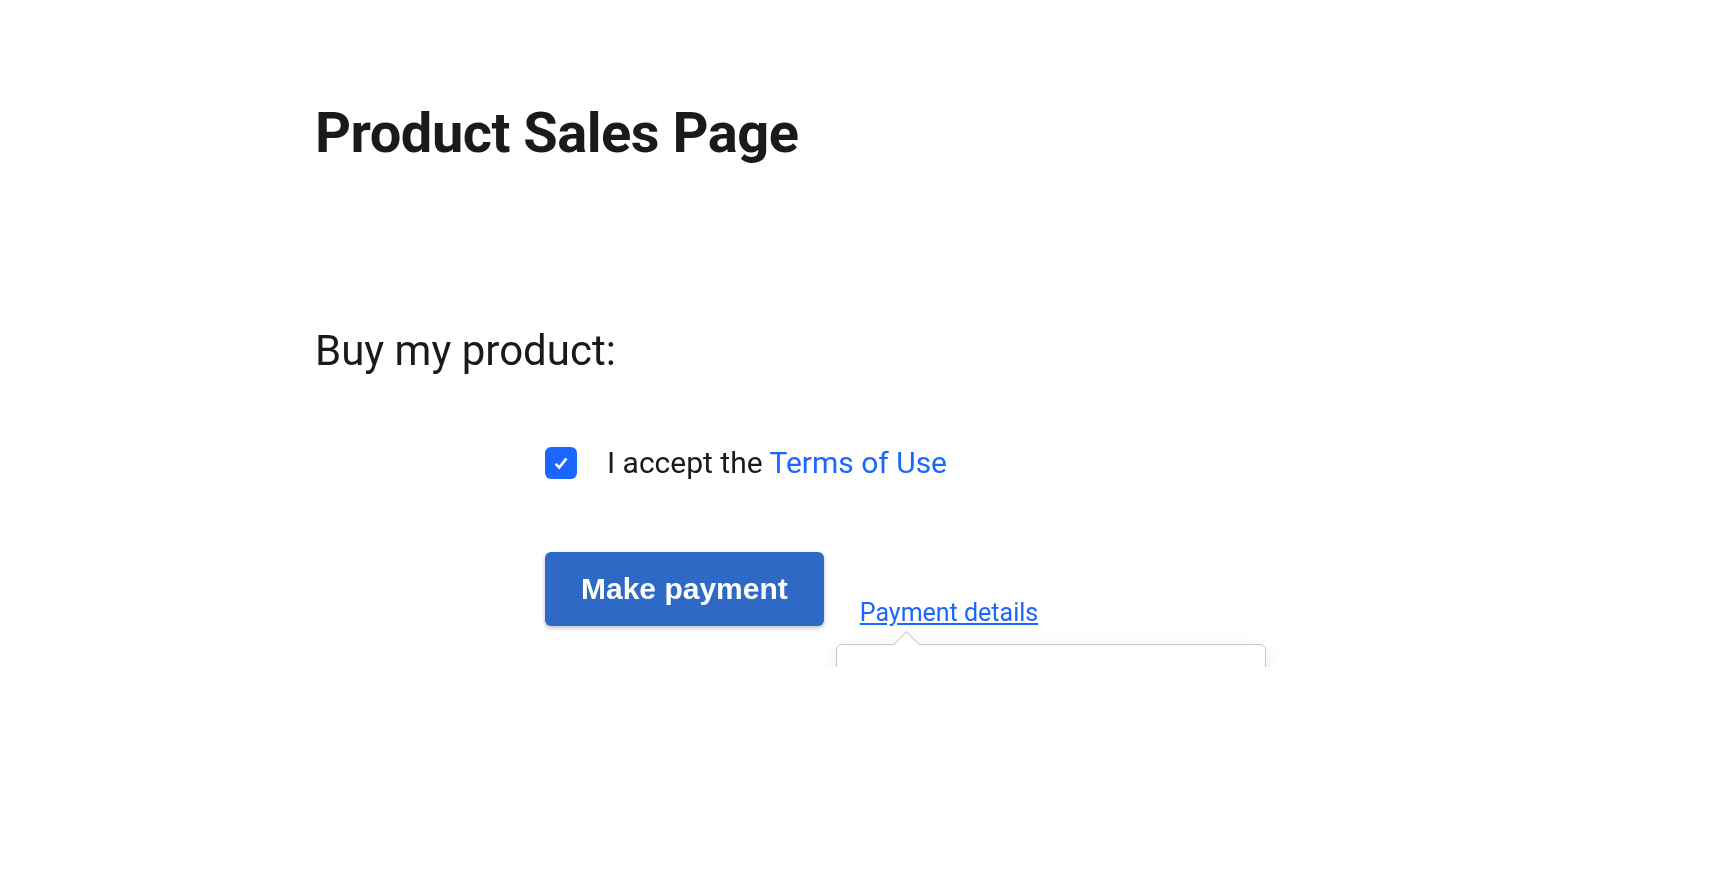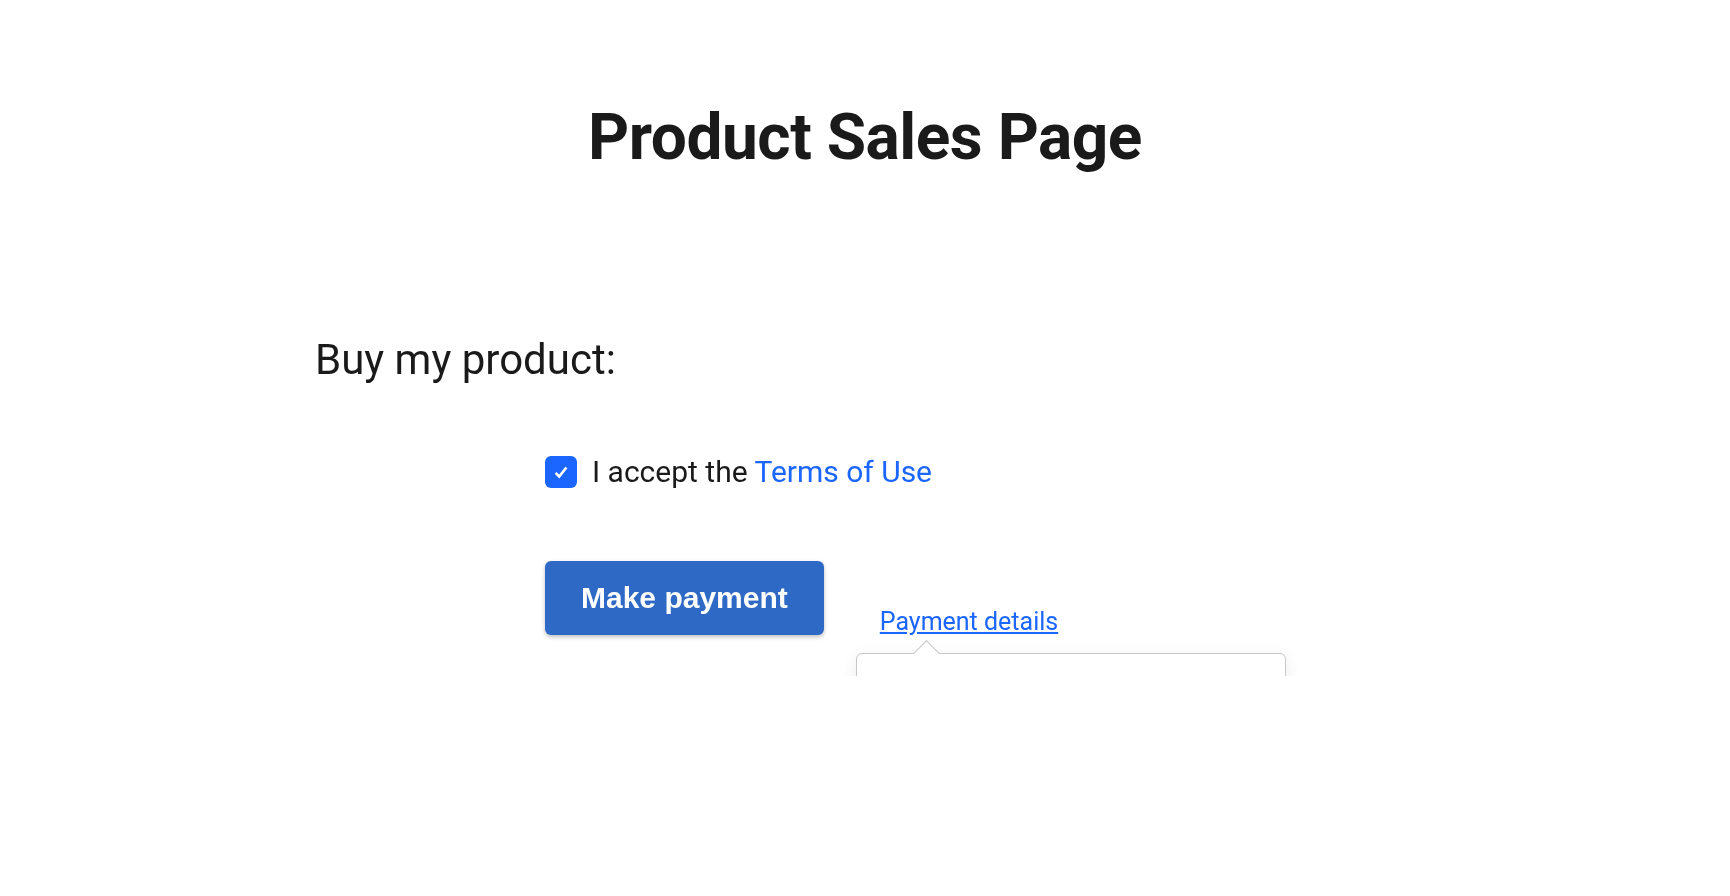--- a/index.html
+++ b/index.html
@@ -12,40 +12,39 @@
       background: #ffffff;
       color: #111;
       padding: 40px 0;
     }
     .container {
       max-width: 1400px;
       margin: 0 auto;
       padding: 0 150px;
     }
     h1 {
-      text-align: center;
-      font-size: 64px;
+      font-size: 56px;
       font-weight: 700;
       letter-spacing: -0.5px;
       margin-top: 60px;
       margin-bottom: 160px;
       color: #1a1a1a;
     }
     .prompt {
       font-size: 42px;
       color: #1a1a1a;
       margin-bottom: 70px;
     }
     .form-block {
       margin-left: 230px;
     }
     .checkbox-row {
       display: flex;
       align-items: center;
-      gap: 15px;
+      gap: 30px;
       margin-bottom: 70px;
       font-size: 30px;
     }
     .chk {
       width: 32px;
       height: 32px;
       border-radius: 6px;
       background: #1a66ff;
       display: inline-flex;
       align-items: center;
@@ -64,21 +63,21 @@
       color: #1a1a1a;
     }
     .terms-link {
       color: #1a66ff;
       text-decoration: none;
       cursor: pointer;
     }
     .action-row {
       display: flex;
       align-items: center;
-      gap: 56px;
+      gap: 36px;
     }
     .pay-btn {
       background: #2f69c6;
       color: #fff;
       border: none;
       border-radius: 6px;
       font-size: 30px;
       font-weight: 700;
       padding: 20px 36px;
       cursor: pointer;

